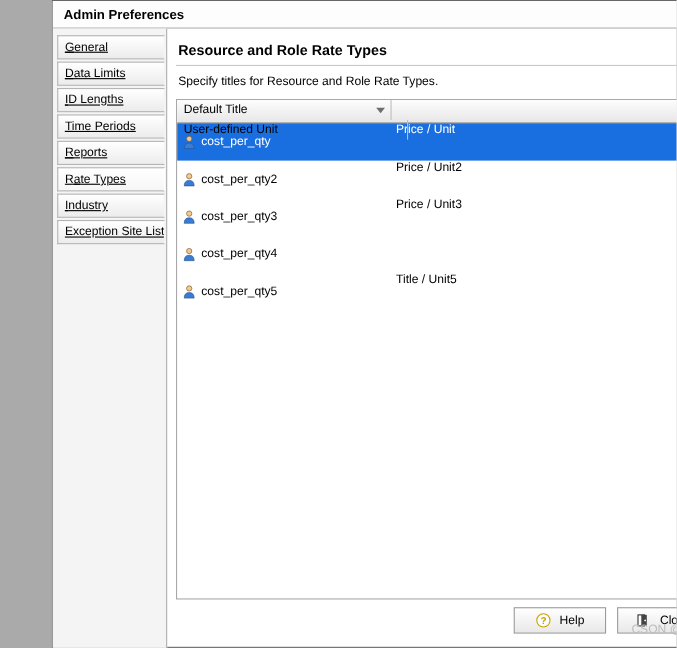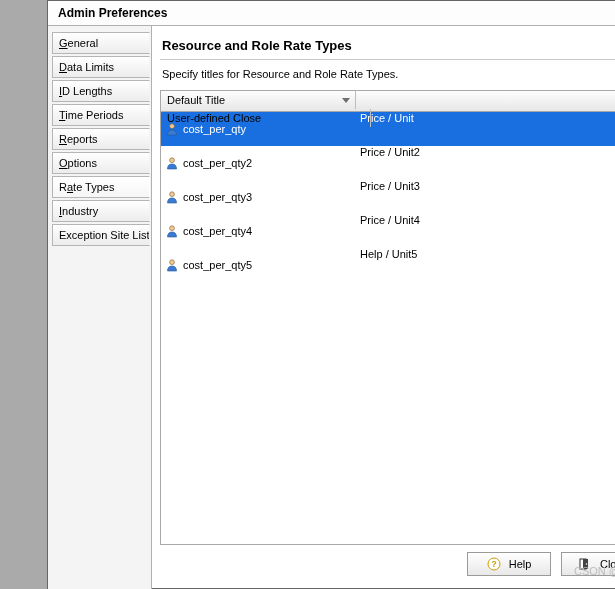--- a/index.html
+++ b/index.html
@@ -1,21 +1,21 @@
 <!DOCTYPE html>
 <html><head>
 <meta charset="utf-8">
 <style>
   html,body{margin:0;padding:0;font-family:Tahoma,Arial,sans-serif;font-size:11px;color:#000;background:#aaa;}
   .window{box-sizing:border-box;width:615px;height:589px;background:#fff;border:1px solid #666;position:relative;margin-left:47px;}
   .titlebar{display:flex;align-items:center;justify-content:space-between;height:24px;padding:0 4px 0 10px;border-bottom:1px solid #b0b0b0;background:#fdfdfd;}
   .titlebar .title{font-weight:bold;font-size:12px;}
   .titlebar .close{width:22px;height:18px;display:flex;align-items:center;justify-content:center;cursor:pointer;}
   .body{display:flex;height:calc(100% - 24px);}
-  .sidebar{width:104px;box-sizing:border-box;padding:6px 14px 6px 4px;border-right:1px solid #b0b0b0;background:#f4f4f4;}
+  .sidebar{width:104px;box-sizing:border-box;padding:6px 14px 6px 4px;border-right:1px solid #b0b0b0;background:#f4f4f4;text-decoration:underline;}
   .tab{box-sizing:border-box;width:98px;height:22px;line-height:20px;padding:0 6px;margin-bottom:2px;border:1px solid #b5b5b5;border-right:1px solid #f4f4f4;background:linear-gradient(#fff,#ececec);cursor:pointer;white-space:nowrap;overflow:hidden;}
   .tab.selected{background:linear-gradient(#fff,#f6f6f6);border-right:1px solid #fff;position:relative;z-index:2;}
   .tab .ul{text-decoration:underline;}
   .content{flex:1;display:flex;flex-direction:column;padding:8px 8px 6px 8px;box-sizing:border-box;position:relative;}
   .panel-title{font-weight:bold;font-size:13px;padding:4px 2px;}
   .hr{height:1px;background:#c9c9c9;margin:2px 0 8px 0;}
   .desc{padding:0 2px 10px 2px;}
   .table-wrap{flex:1;border:1px solid #a8a8a8;background:#fff;overflow:hidden;}
   .thead{display:flex;height:20px;background:linear-gradient(#fdfdfd,#e7e7e7);border-bottom:1px solid #a8a8a8;flex-direction:column;}
   .th{box-sizing:border-box;padding:3px 6px;border-right:1px solid #bdbdbd;position:relative;}
@@ -47,33 +47,32 @@
         </svg>
     </div>
   </div>
   <div class="body">
     <div class="sidebar" id="sidebar">
         <div class="tab"><span class="ul">G</span>eneral</div>
         <div class="tab"><span class="ul">D</span>ata Limits</div>
         <div class="tab"><span class="ul">I</span>D Lengths</div>
         <div class="tab"><span class="ul">T</span>ime Periods</div>
         <div class="tab"><span class="ul">R</span>eports</div>
-        <div class="tab"><span class="ul">O</span>ptions</div>
         <div class="tab selected">R<span class="ul">a</span>te Types</div>
         <div class="tab"><span class="ul">I</span>ndustry</div>
         <div class="tab">Exception Site List</div>
       </div>
     <div class="content">
       <div class="panel-title">Resource and Role Rate Types</div>
       <div class="hr"></div>
       <div class="desc">Specify titles for Resource and Role Rate Types.</div>
       <div class="table-wrap">
         <div class="thead">
           <div class="th col1 sorted"><span>Default Title</span></div>
-          <div class="th col2">User-defined Close</div>
+          <div class="th col2">User-defined Unit</div>
           <div class="th col3"></div>
         </div>
         <div class="tbody" id="tbody">
             <div class="row selected">
               <div class="cell c1">
                 <span class="person-icon"><svg width="14" height="14" viewBox="0 0 14 14">
                     <circle cx="7" cy="4.2" r="2.4" fill="#f3c893" stroke="#7a5a2a" stroke-width="0.6"></circle>
                     <path d="M2.5 13 Q2.5 8 7 8 Q11.5 8 11.5 13 Z" fill="#3a7bd5" stroke="#24578f" stroke-width="0.6"></path>
                   </svg></span>
                 <span>cost_per_qty</span>
@@ -101,31 +100,30 @@
               <div class="cell c2">Price / Unit3</div>
             </div>
             <div class="row">
               <div class="cell c1">
                 <span class="person-icon"><svg width="14" height="14" viewBox="0 0 14 14">
                     <circle cx="7" cy="4.2" r="2.4" fill="#f3c893" stroke="#7a5a2a" stroke-width="0.6"></circle>
                     <path d="M2.5 13 Q2.5 8 7 8 Q11.5 8 11.5 13 Z" fill="#3a7bd5" stroke="#24578f" stroke-width="0.6"></path>
                   </svg></span>
                 <span>cost_per_qty4</span>
               </div>
-              <div class="cell c2">Price / Unit4</div>
             </div>
             <div class="row">
               <div class="cell c1">
                 <span class="person-icon"><svg width="14" height="14" viewBox="0 0 14 14">
                     <circle cx="7" cy="4.2" r="2.4" fill="#f3c893" stroke="#7a5a2a" stroke-width="0.6"></circle>
                     <path d="M2.5 13 Q2.5 8 7 8 Q11.5 8 11.5 13 Z" fill="#3a7bd5" stroke="#24578f" stroke-width="0.6"></path>
                   </svg></span>
                 <span>cost_per_qty5</span>
               </div>
-              <div class="cell c2">Help / Unit5</div>
+              <div class="cell c2">Title / Unit5</div>
             </div>
           </div>
       </div>
       <div class="footer">
         <div class="btn">
           <span class="glyph">
             <svg width="14" height="14" viewBox="0 0 14 14">
                 <circle cx="7" cy="7" r="6" fill="#fff" stroke="#caa000" stroke-width="1"></circle>
                 <text x="7" y="10" text-anchor="middle" font-size="9" fill="#caa000" font-weight="bold">?</text>
               </svg>

